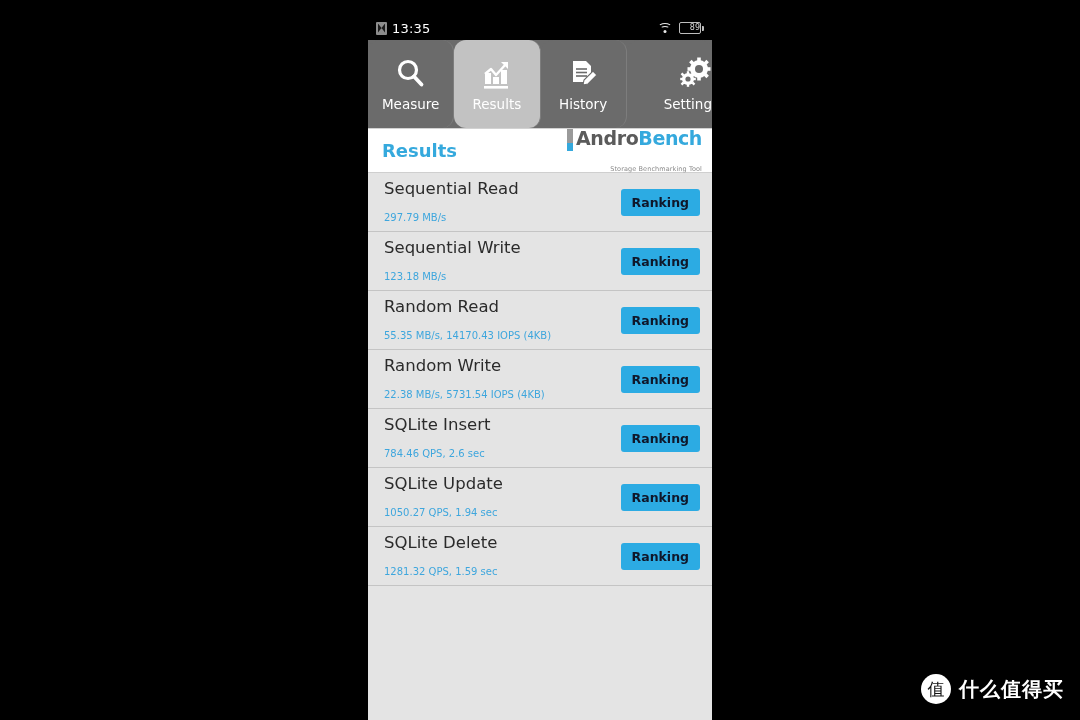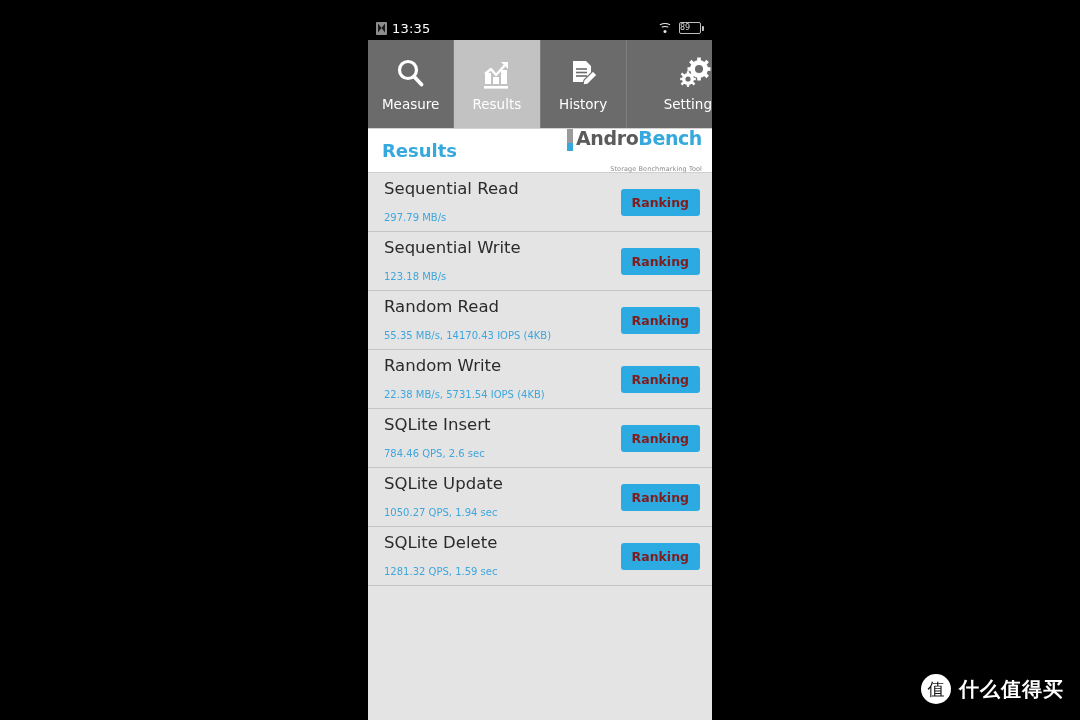--- a/index.html
+++ b/index.html
@@ -85,21 +85,21 @@
     width: 3px; height: 3px; top: 7.5px;
     border: none; background: #e8e8e8; border-radius: 50%;
   }
   .battery {
     display: flex; align-items: center;
   }
   .battery-body {
     width: 22px; height: 12px;
     border: 1.5px solid #bdbdbd;
     border-radius: 2px;
-    display: flex; align-items: center; justify-content: flex-start;
+    display: flex; align-items: center; justify-content: flex-end;
     box-sizing: border-box;
     background: #000;
   }
   .battery-level {
     font-size: 8px;
     color: #d8d8d8;
     line-height: 1;
     font-family: "DejaVu Sans", sans-serif;
   }
   .battery-cap {
@@ -120,20 +120,21 @@
     flex: 1;
     background: #6b6b6b;
     display: flex;
     flex-direction: column;
     align-items: center;
     justify-content: center;
     gap: 4px;
     border-right: 1px solid #7d7d7d;
     box-sizing: border-box;
     cursor: pointer;
+    border-radius: 12px;
   }
   .tab:last-child { border-right: none; align-items: flex-end; }
   .tab.active { background: #c2c2c2; }
   .tab-label {
     font-size: 13.5px;
     color: #ffffff;
     font-family: "DejaVu Sans", sans-serif;
   }
   .tab-icon { height: 36px; display: flex; align-items: center; justify-content: center; }
   .tab-icon svg { display: block; }
@@ -202,21 +203,21 @@
     font-family: "DejaVu Sans", sans-serif;
   }
   .result-value {
     font-size: 10px;
     color: #3ea6dd;
     line-height: 1.05;
     font-family: "DejaVu Sans", sans-serif;
   }
   .ranking-btn {
     background: #2cabe3;
-    color: #7f1d1d;
+    color: #0f172a;
     font-size: 12.5px;
     font-weight: bold;
     border: none;
     border-radius: 3px;
     padding: 6px 11px;
     cursor: pointer;
     font-family: "DejaVu Sans", sans-serif;
   }
 
   

